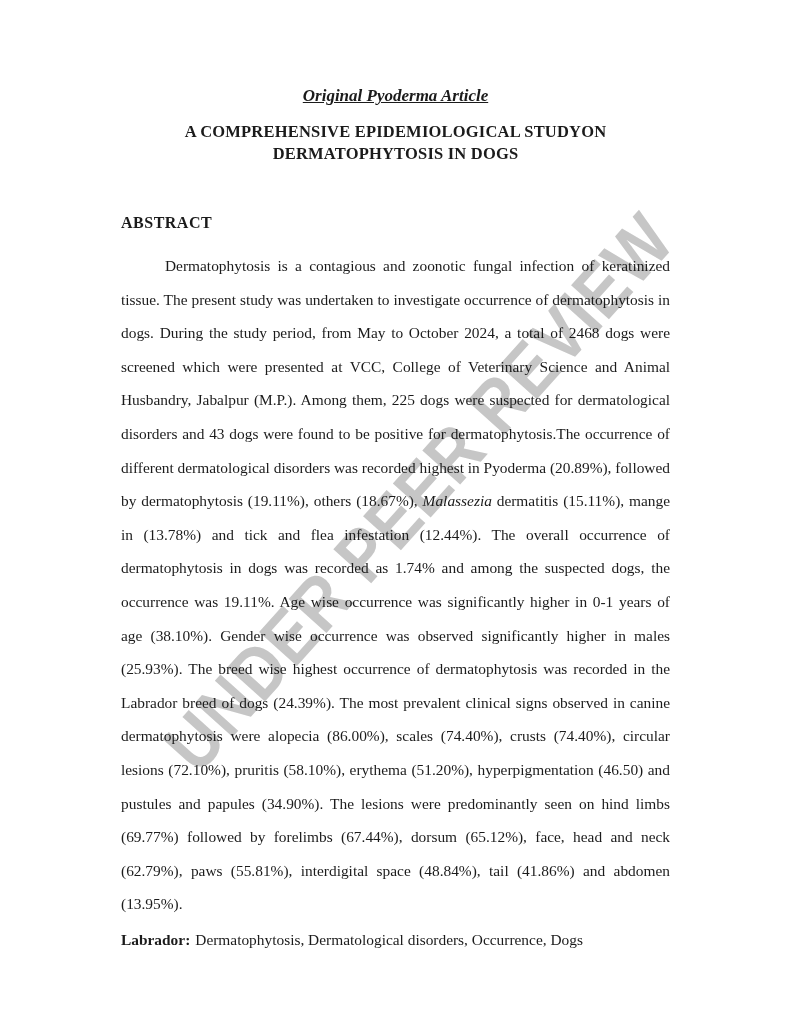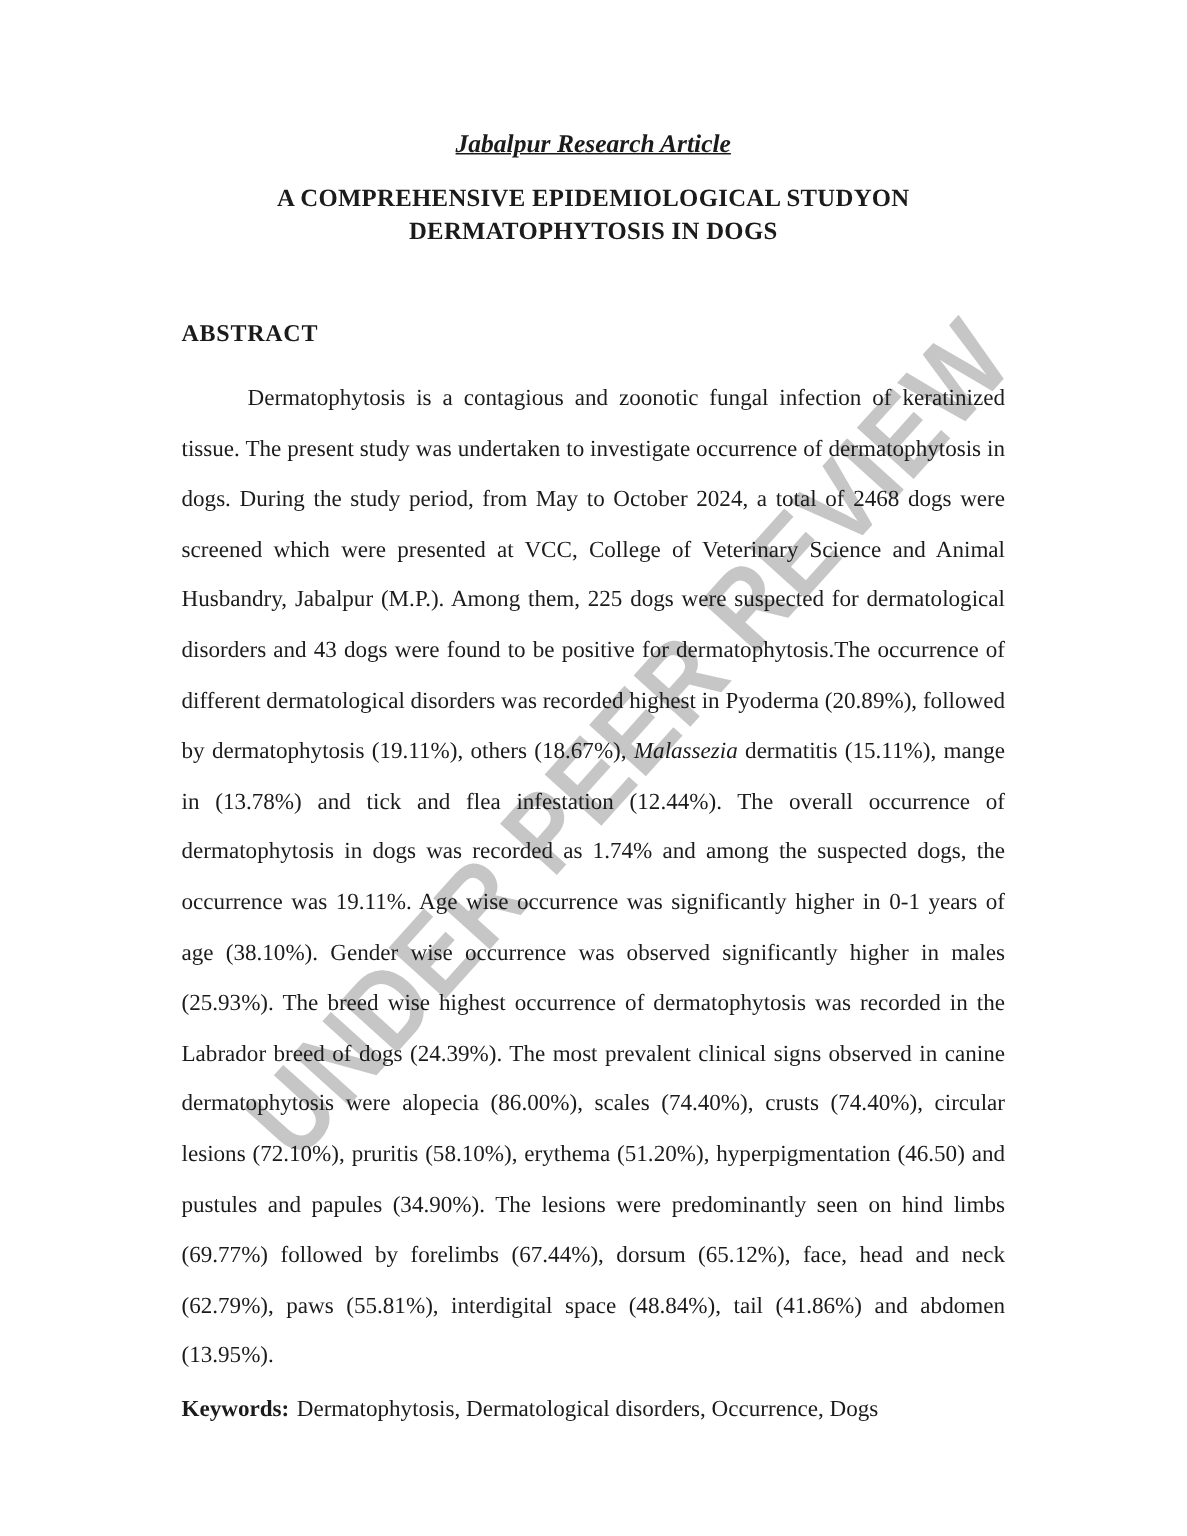--- a/index.html
+++ b/index.html
@@ -88,26 +88,26 @@
 </style>
 </head>
 <body>
 
 <div class="page">
 
   <div class="watermark">UNDER PEER REVIEW</div>
 
   <div class="content">
 
-    <p class="article-type">Jabalpur Research Article</p>
+    <p class="article-type">Original Pyoderma Article</p>
 
     <h1 class="paper-title">A COMPREHENSIVE EPIDEMIOLOGICAL STUDYON DERMATOPHYTOSIS IN DOGS</h1>
 
     <h2 class="abstract-heading">ABSTRACT</h2>
 
     <p class="abstract-paragraph"><span>Dermatophytosis is a contagious and zoonotic fungal infection of keratinized tissue. The present study was undertaken to investigate occurrence of dermatophytosis in dogs. During the study period, from May to October 2024, a total of 2468 dogs were screened which were presented at VCC, College of Veterinary Science and Animal Husbandry, Jabalpur (M.P.). Among them, 225 dogs were suspected for dermatological disorders and 43 dogs were found to be positive for dermatophytosis.The occurrence of different dermatological disorders was recorded highest in Pyoderma (20.89%), followed by dermatophytosis (19.11%), others (18.67%), </span><span style="font-style: italic;">Malassezia</span><span> dermatitis (15.11%), mange in (13.78%) and tick and flea infestation (12.44%). The overall occurrence of dermatophytosis in dogs was recorded as 1.74% and among the suspected dogs, the occurrence was 19.11%. Age wise occurrence was significantly higher in 0-1 years of age (38.10%). Gender wise occurrence was observed significantly higher in males (25.93%). The breed wise highest occurrence of dermatophytosis was recorded in the Labrador breed of dogs (24.39%). The most prevalent clinical signs observed in canine dermatophytosis were alopecia (86.00%), scales (74.40%), crusts (74.40%), circular lesions (72.10%), pruritis (58.10%), erythema (51.20%), hyperpigmentation (46.50) and pustules and papules (34.90%). The lesions were predominantly seen on hind limbs (69.77%) followed by forelimbs (67.44%), dorsum (65.12%), face, head and neck (62.79%), paws (55.81%), interdigital space (48.84%), tail (41.86%) and abdomen (13.95%).</span></p>
 
     <p class="keywords-line">
-      <span class="keywords-label">Keywords:</span><span>Dermatophytosis, Dermatological disorders, Occurrence, Dogs</span>
+      <span class="keywords-label">Labrador:</span><span>Dermatophytosis, Dermatological disorders, Occurrence, Dogs</span>
     </p>
 
   </div>
 </div>
 
 </body></html>

